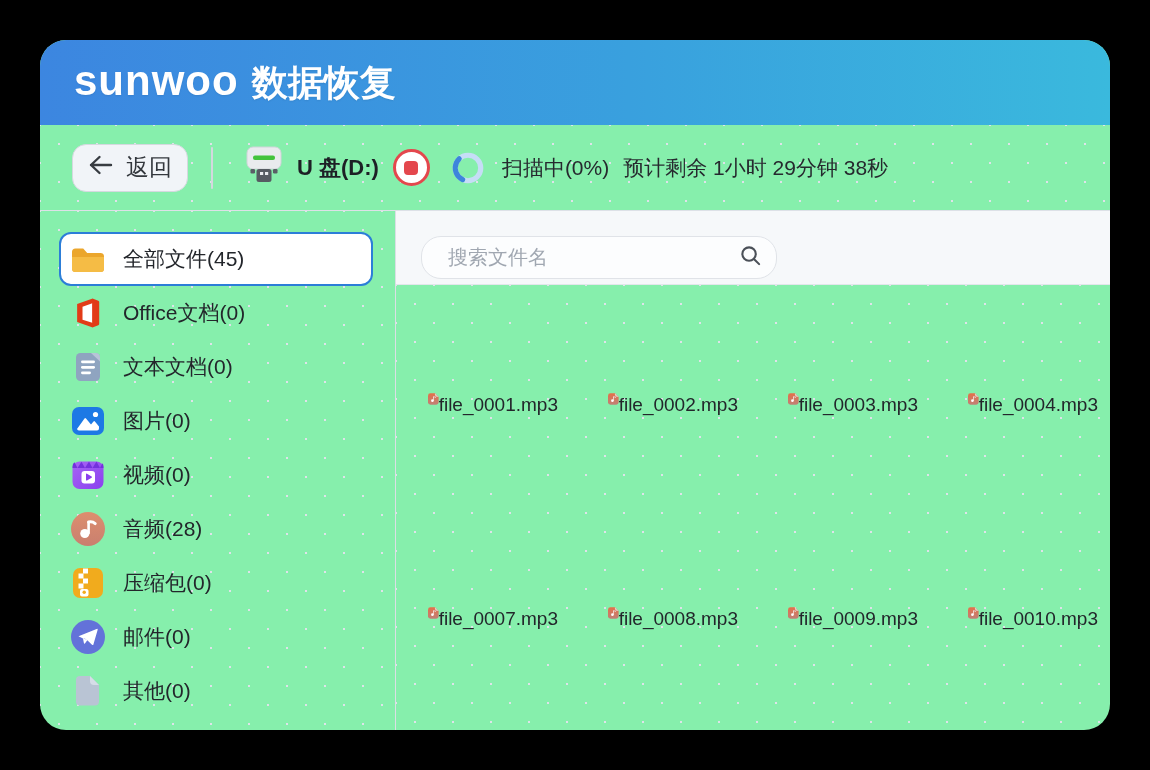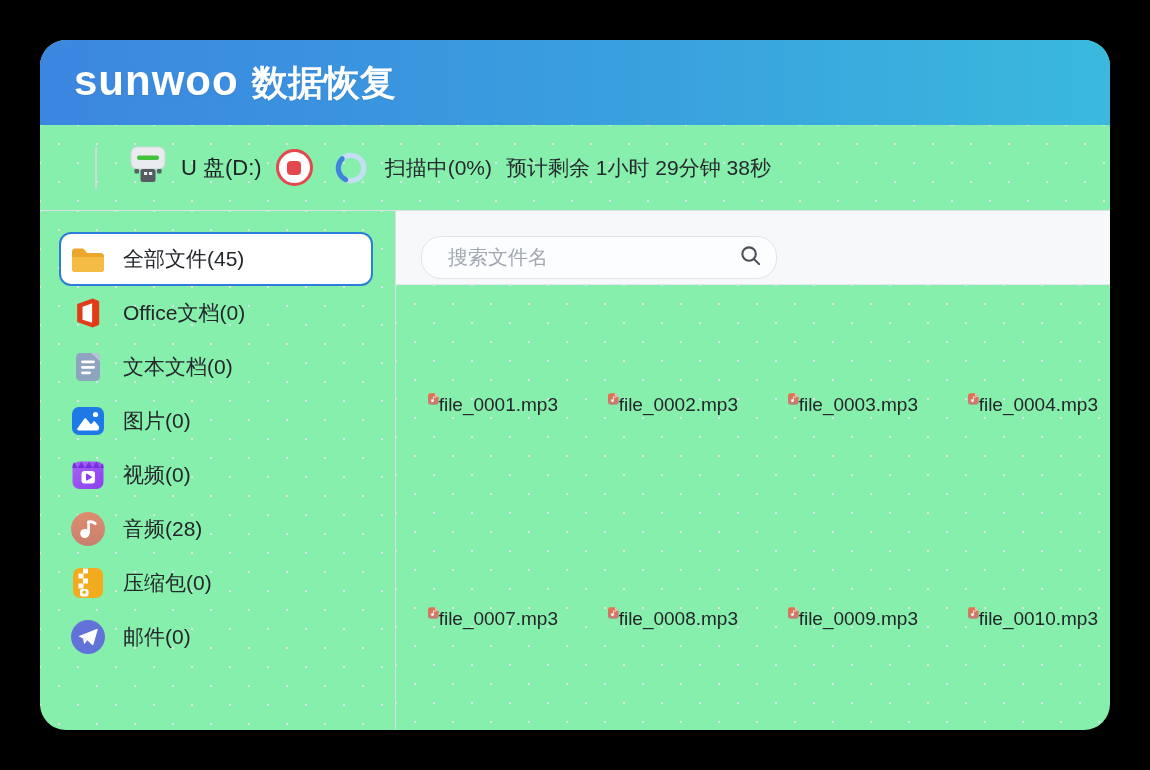--- a/index.html
+++ b/index.html
@@ -35,21 +35,21 @@
     height:86px; flex:0 0 86px; border-bottom:1px solid #dde1e7;
     display:flex; align-items:center; padding-left:32px;
   }
   .back-btn {
     width:116px; height:48px; border:1.5px solid #d5d9df; border-radius:14px;
     background:#f1f4f8; display:flex; align-items:center; justify-content:center;
     gap:12px; cursor:pointer; color:#33373d; font-size:23px;
   }
   .tb-divider { width:2px; height:42px; background:#d4d8de; border-radius:1px; margin:0 31px 0 23px; }
   .drive { display:flex; align-items:center; gap:13px; }
-  .drive-label { font-size:22px; font-weight:400; color:#1d2025; }
+  .drive-label { font-size:22px; font-weight:700; color:#1d2025; }
   .stop-btn {
     width:37px; height:37px; border-radius:50%; margin-left:14px;
     border:3.5px solid #e4474d; background:#fff;
     display:flex; align-items:center; justify-content:center; cursor:pointer;
   }
   .stop-btn .sq { width:14px; height:14px; border-radius:4px; background:#e4474d; }
   .spinner { margin-left:21px; display:flex; }
   .status { margin-left:17px; font-size:21px; color:#26292e; display:flex; gap:14px; white-space:nowrap; }
 
   
@@ -118,20 +118,28 @@
 <div class="window">
 
   <div class="header">
     <div class="logo">
       <span class="brand">sunwoo</span>
       <span class="suffix">数据恢复</span>
     </div>
   </div>
 
   <div class="toolbar dotted">
+    <div class="back-btn">
+      <span>
+        <svg width="26" height="22" viewBox="0 0 26 22">
+            <path d="M3 11 H23 M3 11 L11.5 3 M3 11 L11.5 19" fill="none" stroke="#383c42" stroke-width="2.4" stroke-linecap="round" stroke-linejoin="round"></path>
+          </svg>
+      </span>
+      <span>返回</span>
+    </div>
     <div class="tb-divider"></div>
     <div class="drive">
       <span>
         <svg width="40" height="44" viewBox="0 0 40 44">
           <rect x="3" y="3" width="34" height="22" rx="6" fill="#e9ebee" stroke="#d0d4d9" stroke-width="1"></rect>
           <rect x="9" y="11.5" width="22" height="4.5" rx="2" fill="#43c33c"></rect>
           <rect x="6.5" y="25" width="4.5" height="4.5" rx="1.2" fill="#5a5f66"></rect>
           <rect x="29" y="25" width="4.5" height="4.5" rx="1.2" fill="#5a5f66"></rect>
           <rect x="12.5" y="25" width="15" height="13" rx="2.5" fill="#565b62"></rect>
           <rect x="16" y="28" width="3.2" height="3" fill="#e9ebee"></rect>
@@ -237,20 +245,29 @@
         <div class="side-item">
     <span class="side-icon">
             <svg width="36" height="36" viewBox="0 0 36 36">
               <circle cx="18" cy="18" r="17" fill="#6372d9"></circle>
               <path d="M8.5 17.3 L26.6 10 Q28 9.5 27.6 10.9 L23.4 25.4 Q23 26.6 22 25.7 L17.3 21.3 L14.9 24.4 Q14.2 25.3 13.9 24.1 L13 19.5 Z" fill="#fff"></path>
               <path d="M13 19.5 L17.3 21.3 L14.4 18.9 Z" fill="#c7cef2"></path>
             </svg>
           </span>
     <span class="side-label">邮件(0)</span>
   </div>
+        <div class="side-item">
+    <span class="side-icon">
+            <svg width="30" height="34" viewBox="0 0 30 34">
+              <path d="M7 2 H17 L26 11 V27.5 Q26 31.5 22 31.5 H7 Q3 31.5 3 27.5 V6 Q3 2 7 2 Z" fill="#b9c4d4"></path>
+              <path d="M17 2 V7 Q17 11 21 11 H26 Z" fill="#d6dde7"></path>
+            </svg>
+          </span>
+    <span class="side-label">其他(0)</span>
+  </div>
       </div>
 
     <div class="content">
       <div class="search-band">
         <div class="search-box">
           <input type="text" placeholder="搜索文件名" style="">
           <span>
             <svg width="23" height="23" viewBox="0 0 24 24">
               <circle cx="10.5" cy="10.5" r="7" fill="none" stroke="#4b5058" stroke-width="2.2"></circle>
               <path d="M15.8 15.8 L21 21" stroke="#4b5058" stroke-width="2.2" stroke-linecap="round"></path>

